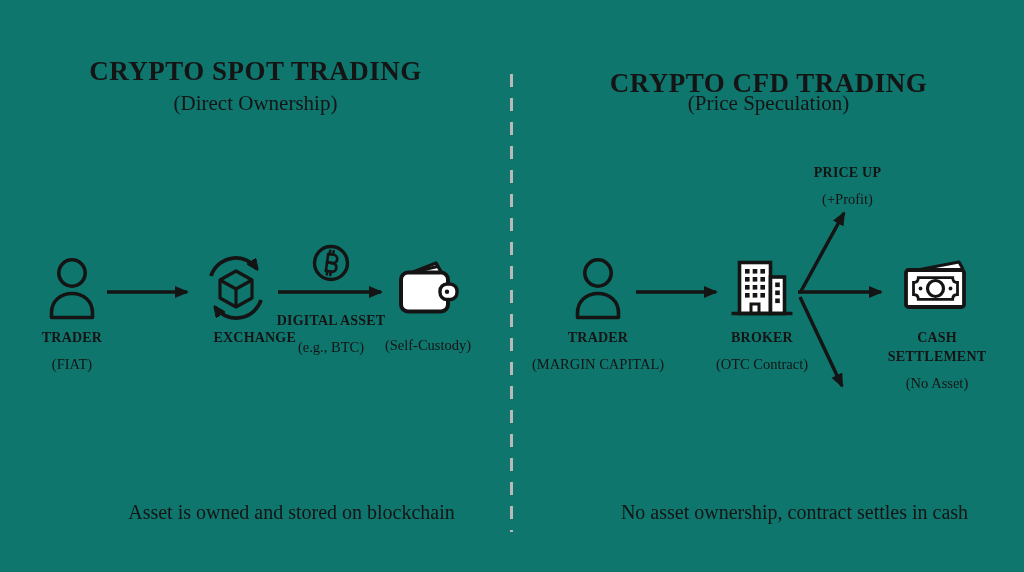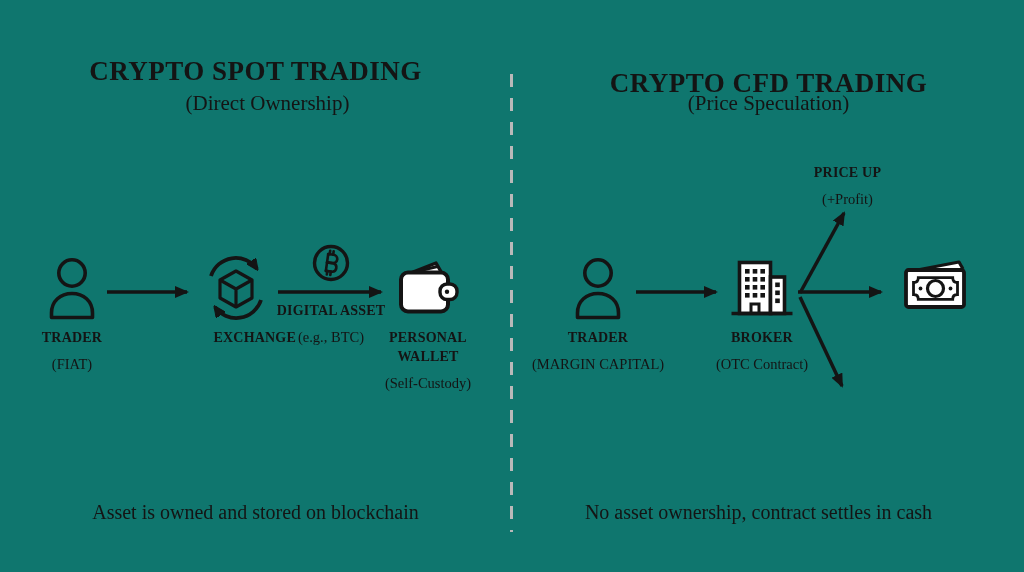--- a/index.html
+++ b/index.html
@@ -16,33 +16,33 @@
   }
   .divider{
     position:absolute;left:510px;top:74px;width:3px;height:458px;
     background:repeating-linear-gradient(to bottom,#b9b9b9 0 13px,transparent 13px 24px);
   }
   .labelblock{position:absolute;text-align:center;line-height:19px;}
   .nlabel{font-size:14px;font-weight:700;letter-spacing:.2px;}
   .nsub{font-size:14.5px;font-weight:400;margin-top:8px;}
   .icon{position:absolute;}
   .caption{
-    position:absolute;text-align:center;font-size:20px;font-weight:400;color:#141414;
+    position:absolute;text-align:center;font-size:20px;font-weight:400;color:#141414;margin-left:36px;
   }
   svg{display:block;}
 </style>
 </head>
 <body>
 
 <div class="canvas">
 
   <div class="divider"></div>
 
   <div class="title" style="left:0;top:56px;width:511px;">CRYPTO SPOT TRADING</div>
-  <div class="subtitle" style="left:0;top:91px;width:511px;padding-left:12px;">(Direct Ownership)</div>
+  <div class="subtitle" style="left:0;top:91px;width:511px;">(Direct Ownership)</div>
   <div class="title" style="left:513px;top:68px;width:511px;">CRYPTO CFD TRADING</div>
   <div class="subtitle" style="left:513px;top:91px;width:511px;">(Price Speculation)</div>
 
   <div class="icon" style="left:44px;top:257px;">
     <svg width="56" height="64" viewBox="0 0 56 64" fill="none" stroke="#141414">
       <circle cx="28" cy="16" r="13.2" stroke-width="3.6"></circle>
       <path d="M7.5 60.5 v-4.5 c0-12 9-19.5 20.5-19.5 s20.5 7.5 20.5 19.5 v4.5 z" stroke-width="3.6" stroke-linejoin="round"></path>
     </svg>
   </div>
   <div class="labelblock" style="left:22px;top:328px;width:100px;">
@@ -93,36 +93,35 @@
   <div class="icon" style="left:276px;top:281px;">
     <svg width="118" height="22" viewBox="0 0 118 22">
       <defs>
           <marker id="m3" markerUnits="userSpaceOnUse" markerWidth="14" markerHeight="12" refX="12" refY="6" orient="auto">
             <path d="M0 0 L14 6 L0 12 Z" fill="#141414"></path>
           </marker>
         </defs>
       <line x1="2" y1="11" x2="105" y2="11" stroke="#141414" stroke-width="3.5" marker-end="url(#m3)"></line>
     </svg>
   </div>
-  <div class="labelblock" style="left:271px;top:301px;width:120px;text-align:center;">
+  <div class="labelblock" style="left:271px;top:311px;width:120px;text-align:center;">
     <div class="nlabel">DIGITAL ASSET</div>
     <div class="nsub">(e.g., BTC)</div>
   </div>
 
   <div class="icon" style="left:396px;top:257px;">
     <svg width="64" height="60" viewBox="0 0 64 60" fill="none" stroke="#141414">
       <path d="M12 17 L40 6 L45.5 15.5" fill="#ffffff" stroke-width="3.4" stroke-linejoin="round"></path>
       <path d="M17 15.2 L41.5 9.5" stroke-width="3"></path>
       <rect x="5" y="15.5" width="47" height="39" rx="7" fill="#ffffff" stroke-width="4"></rect>
       <rect x="44" y="27" width="17" height="15.5" rx="7" fill="#ffffff" stroke-width="3.4"></rect>
       <circle cx="51" cy="34.8" r="2.2" fill="#141414" stroke="none"></circle>
     </svg>
   </div>
   <div class="labelblock" style="left:373px;top:328px;width:110px;">
-    <div class="nlabel">PERSONAL WALLET</div>
     <div class="nsub">(Self-Custody)</div>
   </div>
 
   <div class="icon" style="left:570px;top:257px;">
     <svg width="56" height="64" viewBox="0 0 56 64" fill="none" stroke="#141414">
       <circle cx="28" cy="16" r="13.2" stroke-width="3.6"></circle>
       <path d="M7.5 60.5 v-4.5 c0-12 9-19.5 20.5-19.5 s20.5 7.5 20.5 19.5 v4.5 z" stroke-width="3.6" stroke-linejoin="round"></path>
     </svg>
   </div>
   <div class="labelblock" style="left:528px;top:328px;width:140px;">
@@ -212,17 +211,21 @@
   <div class="icon" style="left:902px;top:259px;">
     <svg width="70" height="58" viewBox="0 0 70 58" fill="none" stroke="#141414">
       <path d="M10 12 L57 3 L61 10" fill="#ffffff" stroke-width="3.2" stroke-linejoin="round"></path>
       <rect x="4" y="11" width="58" height="37" rx="2.5" fill="#ffffff" stroke-width="3.8"></rect>
       <path d="M11.5 23.5 q4.8 0 4.8 -4.8 h34.4 q0 4.8 4.8 4.8 v12 q-4.8 0 -4.8 4.8 H16.3 q0 -4.8 -4.8 -4.8 z" stroke-width="2.8"></path>
       <circle cx="33.5" cy="29.5" r="8" stroke-width="3.2"></circle>
       <circle cx="18.5" cy="29.5" r="1.9" fill="#141414" stroke="none"></circle>
       <circle cx="48.5" cy="29.5" r="1.9" fill="#141414" stroke="none"></circle>
     </svg>
   </div>
+  <div class="labelblock" style="left:877px;top:328px;width:120px;">
+    <div class="nlabel">CASH SETTLEMENT</div>
+    <div class="nsub">(No Asset)</div>
+  </div>
 
   <div class="caption" style="left:0;top:501px;width:511px;">Asset is owned and stored on blockchain</div>
   <div class="caption" style="left:503px;top:501px;width:511px;">No asset ownership, contract settles in cash</div>
 
 </div>
 
 </body></html>

